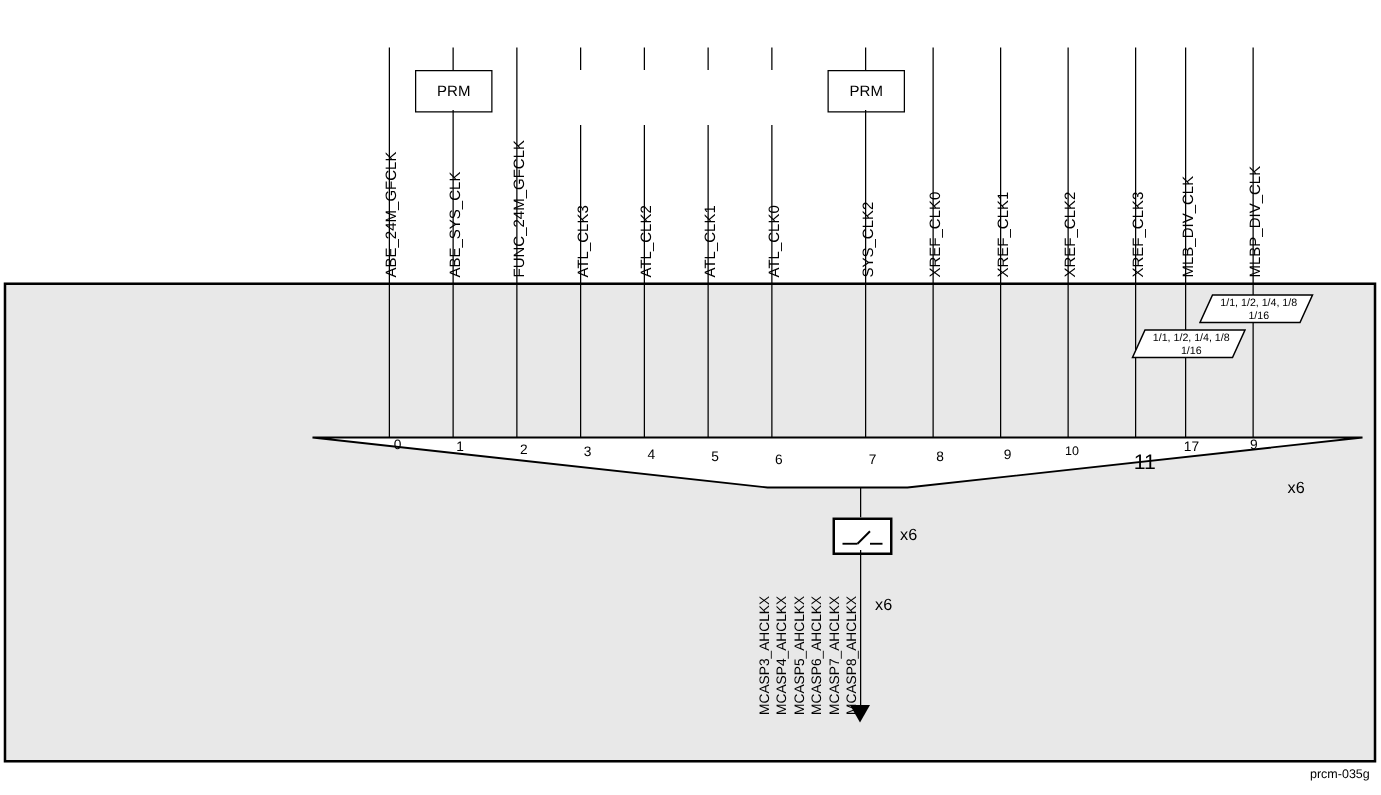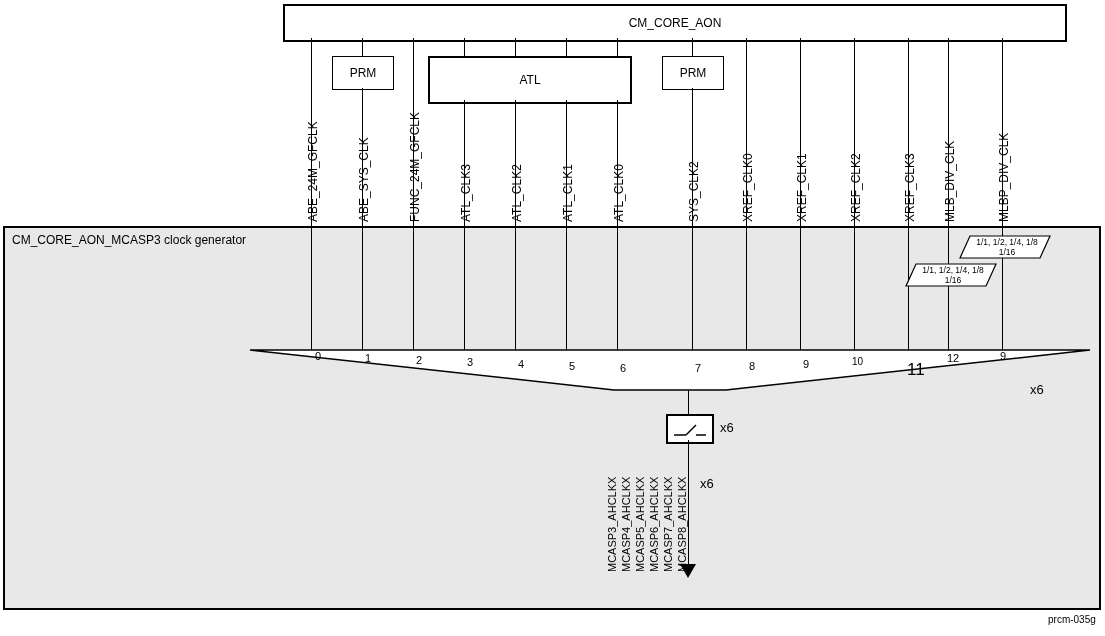--- a/index.html
+++ b/index.html
@@ -10,36 +10,29 @@
   .txt{position:absolute;white-space:nowrap}
   .vtxt{position:absolute;transform:rotate(-90deg);transform-origin:left top;white-space:nowrap}
   .line{position:absolute;background:#000}
   svg{position:absolute;overflow:visible}
 </style>
 </head>
 <body>
 
 <div class="stage">
 
-  <div class="box" style="left:283px;top:4px;width:780px;height:34px">
-    <span>CM_CORE_AON</span>
-  </div>
 
   <div class="box thin" style="left:332px;top:56px;width:60px;height:32px">
     <span>PRM</span>
-  </div>
-  <div class="box" style="left:428px;top:56px;width:200px;height:44px">
-    <span>ATL</span>
   </div>
   <div class="box thin" style="left:662px;top:56px;width:60px;height:32px">
     <span>PRM</span>
   </div>
 
   <div class="box gray" style="left:3px;top:226px;width:1094px;height:380px;border-width:2px"></div>
-  <div class="txt" style="left:12px;top:233px">CM_CORE_AON_MCASP3 clock generator</div>
 
   <div class="line" style="left:311px;top:38px;width:1px;height:316px"></div>
   <div class="vtxt" style="left:306px;top:222px">ABE_24M_GFCLK</div>
 
   <div class="line" style="left:362px;top:38px;width:1px;height:18px"></div>
   <div class="line" style="left:362px;top:88px;width:1px;height:268px"></div>
   <div class="vtxt" style="left:357px;top:222px">ABE_SYS_CLK</div>
 
   <div class="line" style="left:413px;top:38px;width:1px;height:320px"></div>
   <div class="vtxt" style="left:408px;top:222px">FUNC_24M_GFCLK</div>
@@ -107,21 +100,21 @@
   <div class="txt" style="left:416px;top:354px;font-size:11px">2</div>
   <div class="txt" style="left:467px;top:356px;font-size:11px">3</div>
   <div class="txt" style="left:518px;top:358px;font-size:11px">4</div>
   <div class="txt" style="left:569px;top:360px;font-size:11px">5</div>
   <div class="txt" style="left:620px;top:362px;font-size:11px">6</div>
   <div class="txt" style="left:695px;top:362px;font-size:11px">7</div>
   <div class="txt" style="left:749px;top:360px;font-size:11px">8</div>
   <div class="txt" style="left:803px;top:358px;font-size:11px">9</div>
   <div class="txt" style="left:852px;top:356px;font-size:10px">10</div>
   <div class="txt" style="left:907px;top:360px;font-size:17px">11</div>
-  <div class="txt" style="left:947px;top:352px;font-size:11px">12</div>
+  <div class="txt" style="left:947px;top:352px;font-size:11px">17</div>
   <div class="txt" style="left:1000px;top:350px;font-size:11px">9</div>
 
   <div class="txt" style="left:1030px;top:382px;font-size:13px">x6</div>
 
   <div class="line" style="left:688px;top:390px;width:1px;height:24px"></div>
 
   <div class="box" style="left:666px;top:414px;width:44px;height:26px">
     <svg width="36" height="20">
       <line x1="2" y1="16" x2="14" y2="16" stroke="#000" stroke-width="1.5"></line>
       <line x1="14" y1="16" x2="24" y2="6" stroke="#000" stroke-width="1.5"></line>

